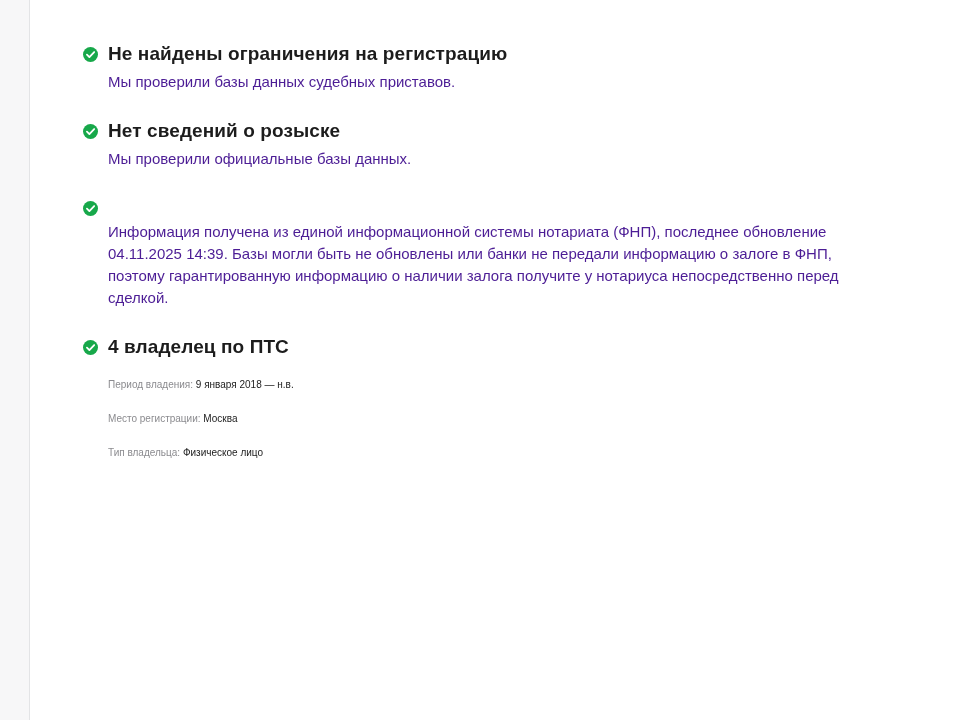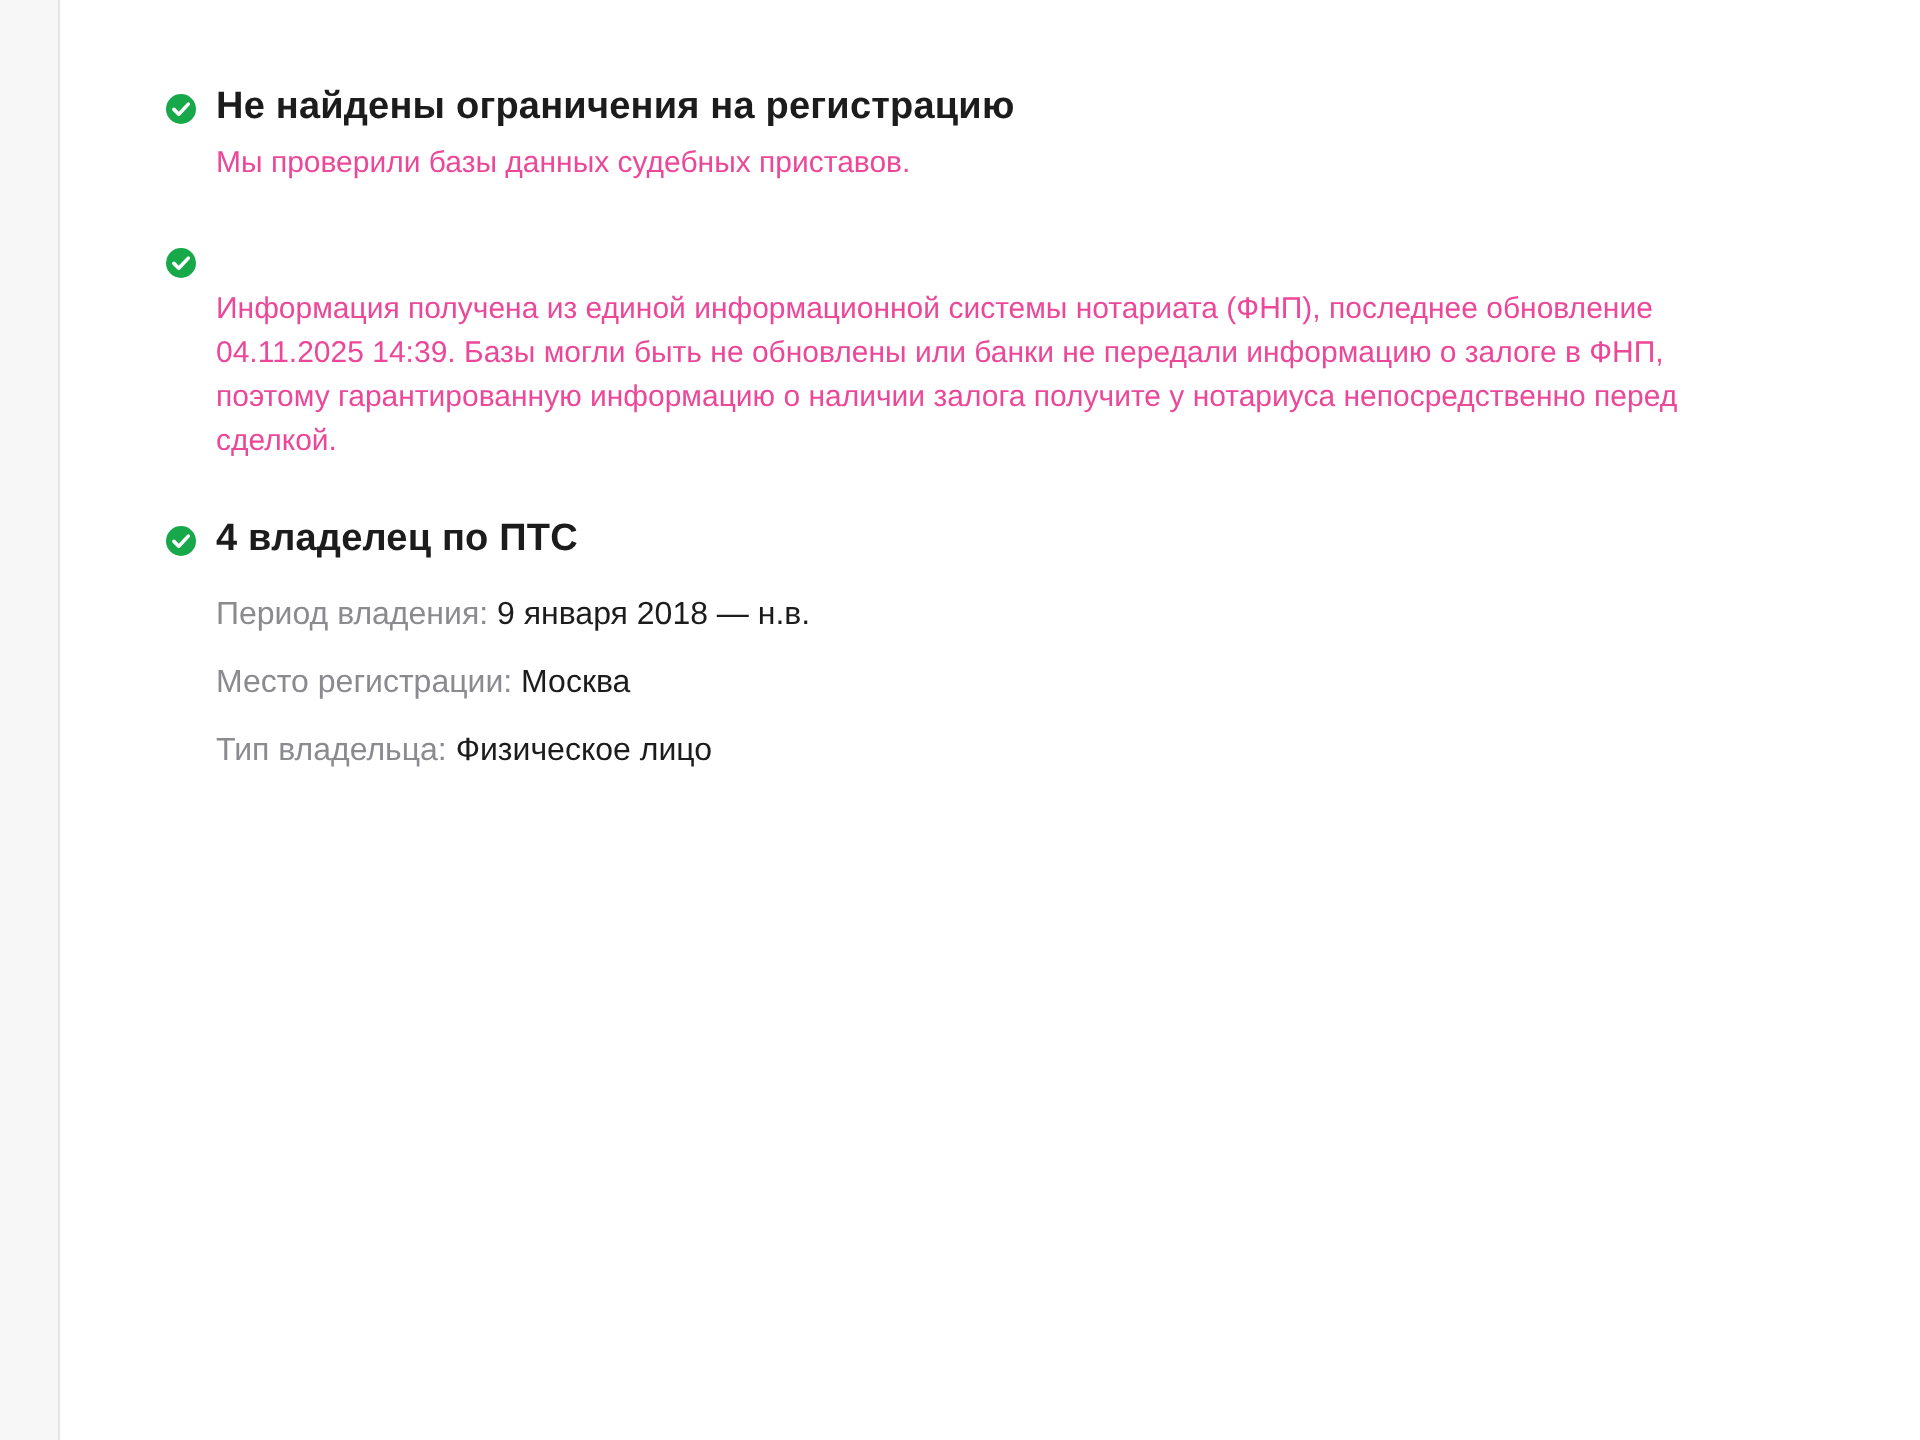--- a/index.html
+++ b/index.html
@@ -59,33 +59,33 @@
     font-size: 19px;
     font-weight: bold;
     color: #1c1c1c;
     line-height: 24px;
     letter-spacing: 0.1px;
   }
   .section-body {
     margin: 5px 0 0 25px;
     font-size: 15px;
     line-height: 22px;
-    color: #ec4899;
+    color: #4c1d95;
     max-width: 768px;
   }
   .section-body.wide {
     max-width: 780px;
   }
   .owner-list {
     margin: 16px 0 0 25px;
     padding: 0;
     list-style: none;
   }
   .owner-row {
-    font-size: 16px;
+    font-size: 10px;
     line-height: 20px;
     color: #1c1c1c;
     margin-bottom: 14px;
   }
   .owner-row:last-child {
     margin-bottom: 0;
   }
   .owner-label {
     color: #8b8b8f;
   }
@@ -106,20 +106,30 @@
       <div class="section-head">
         <svg class="check-icon" viewBox="0 0 16 16">
           <circle cx="8" cy="8" r="8" fill="#17a84a"></circle>
           <path d="M4.2 8.2 L6.8 10.8 L11.9 5.4" fill="none" stroke="#ffffff" stroke-width="1.9" stroke-linecap="round" stroke-linejoin="round"></path>
         </svg>
         <div class="section-title">Не найдены ограничения на регистрацию</div>
       </div>
       <div class="section-body">Мы проверили базы данных судебных приставов.</div>
     </div>
 
+    <div class="report-section">
+      <div class="section-head">
+        <svg class="check-icon" viewBox="0 0 16 16">
+          <circle cx="8" cy="8" r="8" fill="#17a84a"></circle>
+          <path d="M4.2 8.2 L6.8 10.8 L11.9 5.4" fill="none" stroke="#ffffff" stroke-width="1.9" stroke-linecap="round" stroke-linejoin="round"></path>
+        </svg>
+        <div class="section-title">Нет сведений о розыске</div>
+      </div>
+      <div class="section-body">Мы проверили официальные базы данных.</div>
+    </div>
 
     <div class="report-section">
       <div class="section-head">
         <svg class="check-icon" viewBox="0 0 16 16">
           <circle cx="8" cy="8" r="8" fill="#17a84a"></circle>
           <path d="M4.2 8.2 L6.8 10.8 L11.9 5.4" fill="none" stroke="#ffffff" stroke-width="1.9" stroke-linecap="round" stroke-linejoin="round"></path>
         </svg>
       </div>
       <div class="section-body wide">Информация получена из единой информационной системы нотариата (ФНП), последнее обновление 04.11.2025 14:39. Базы могли быть не обновлены или банки не передали информацию о залоге в ФНП, поэтому гарантированную информацию о наличии залога получите у нотариуса непосредственно перед сделкой.</div>
     </div>

